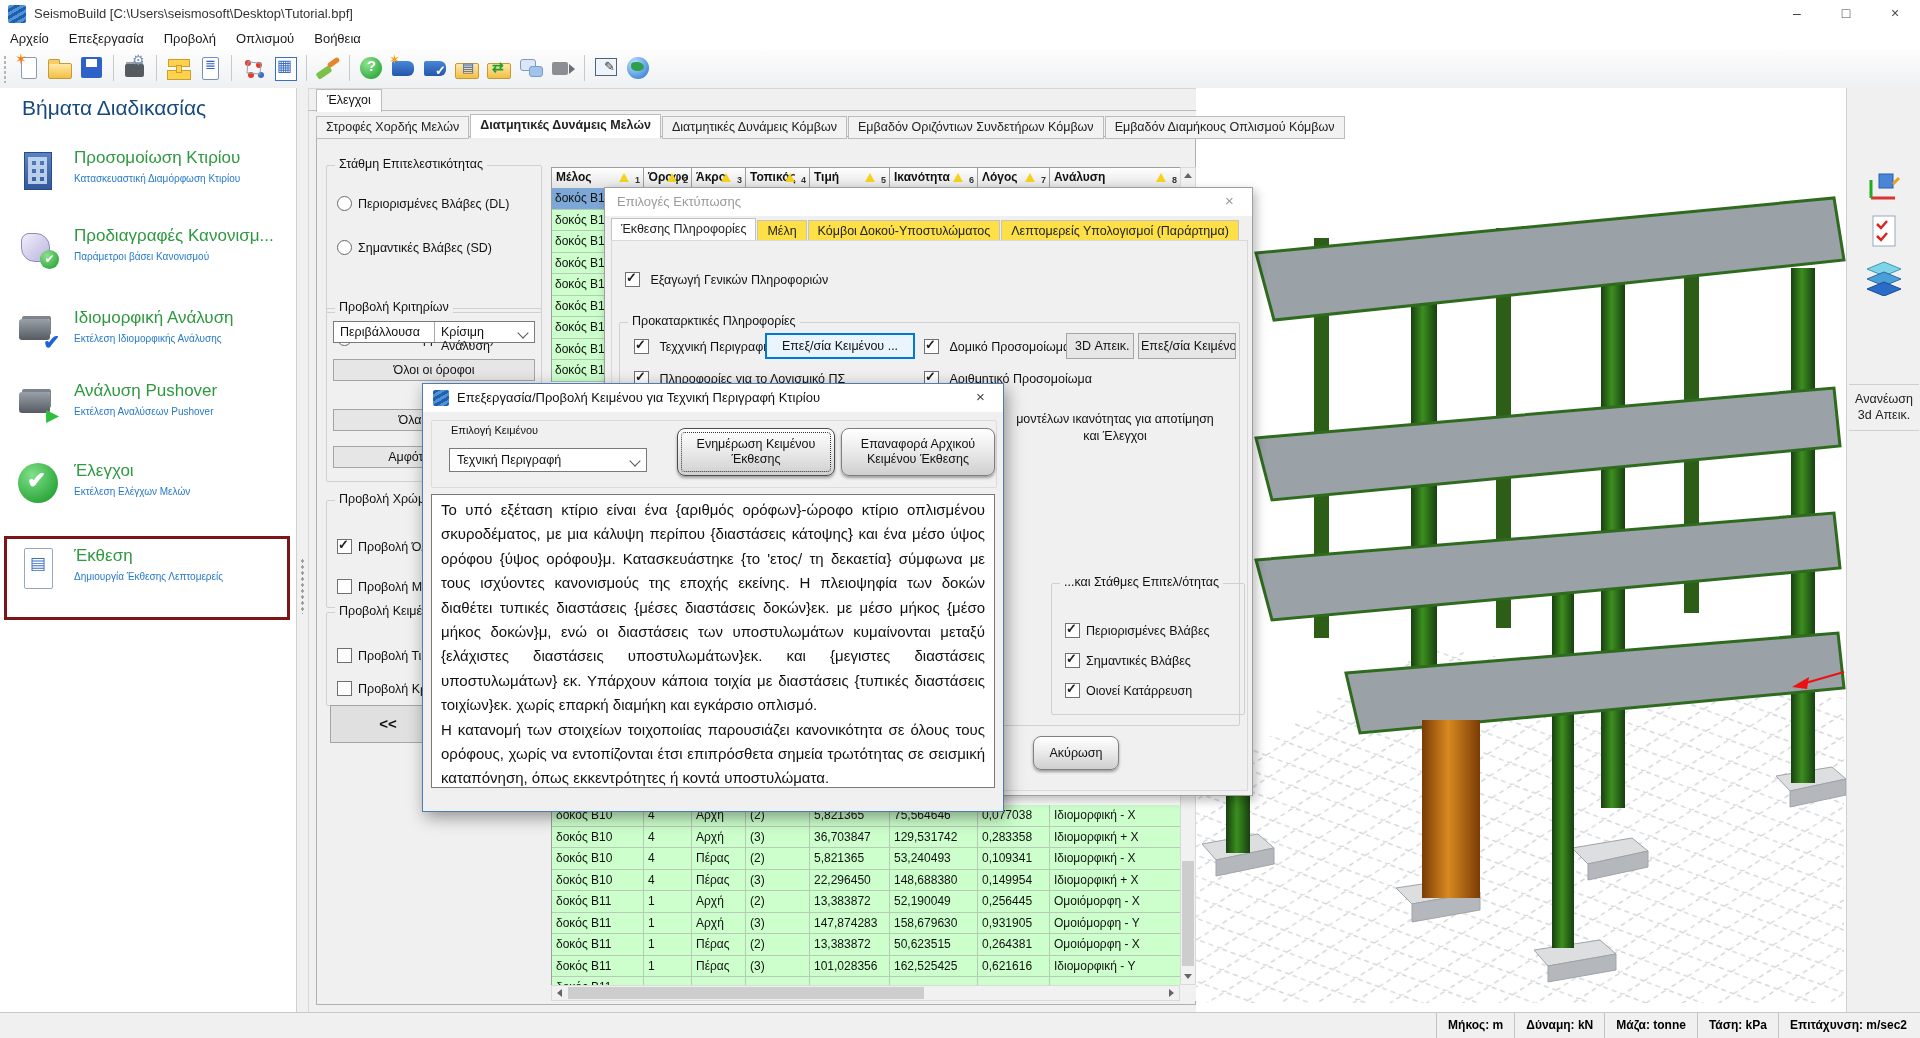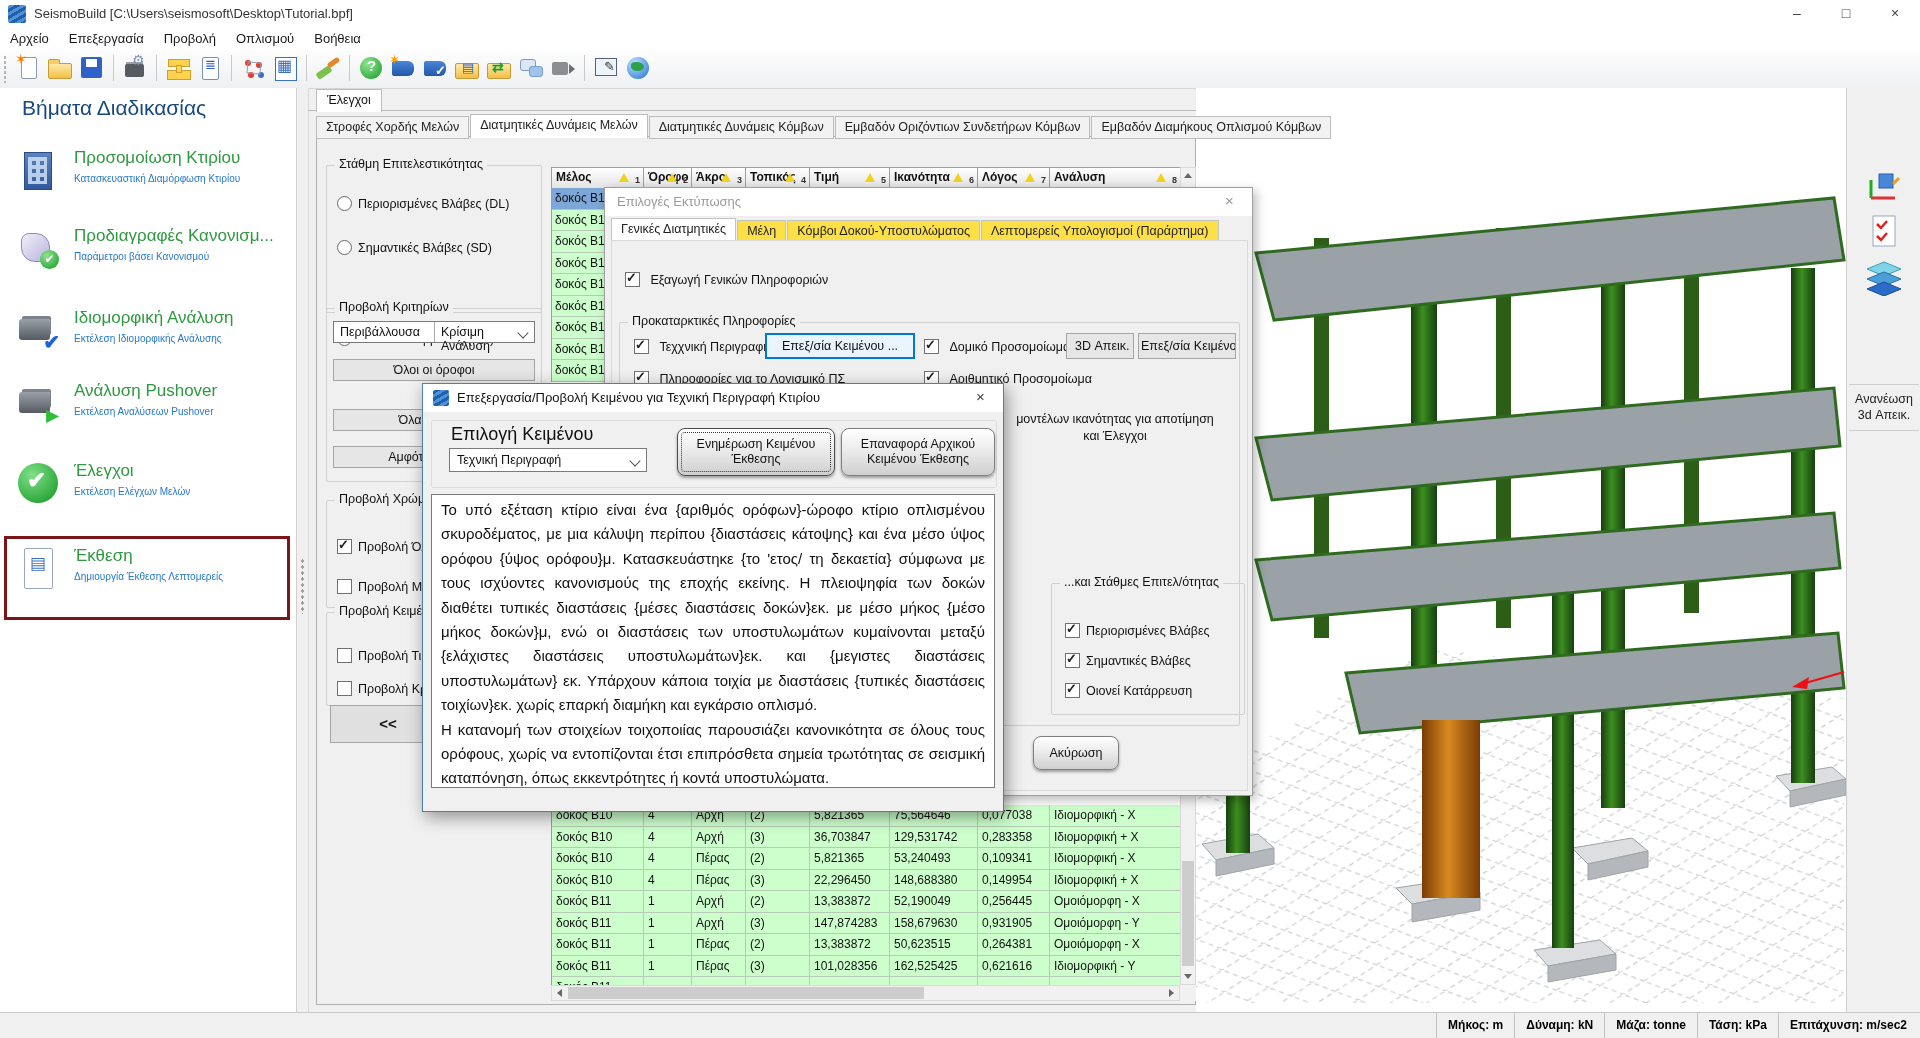--- a/index.html
+++ b/index.html
@@ -85,21 +85,21 @@
   #splitter{left:297px;top:88px;width:11px;height:924px;background:#f0f0f0;border-right:1px solid #d9d9d9}
   #splitter::before{content:"";position:absolute;left:4px;top:470px;width:3px;height:56px;
     background-image:radial-gradient(#9a9a9a 1px,transparent 1.2px);background-size:3px 6px}
   
   .tabline{background:#bcbcbc;height:1px}
   #tab1{left:316px;top:89px;height:22px;padding:0 10px;line-height:21px;font-size:12.5px;background:#fff;
         border:1px solid #bcbcbc;border-bottom:none;z-index:2}
   #subtabs{left:316px;top:114px;height:23px;white-space:nowrap;z-index:2}
   .subtab{display:inline-block;padding:0 9px;height:21px;line-height:21px;font-size:12.5px;background:#f2f2f2;
           border:1px solid #bcbcbc;margin-right:1px;vertical-align:bottom;color:#222}
-  .subtab.active{background:#fff;height:23px;border-bottom:1px solid #f0f0f0;position:relative;top:0px;font-weight:400}
+  .subtab.active{background:#fff;height:23px;border-bottom:1px solid #f0f0f0;position:relative;top:0px;font-weight:700}
   #contentbox{left:316px;top:136px;width:880px;height:869px;background:#f0f0f0;border:1px solid #b0b0b0;box-sizing:border-box}
   
   .grp{position:absolute;border:1px solid #d0d0d0;border-radius:2px}
   .glabel{position:absolute;top:-9px;left:8px;background:#f0f0f0;padding:0 4px;font-size:12.5px;white-space:nowrap}
   .optrow,.chkrow{position:absolute;left:10px;height:16px;white-space:nowrap}
   .lbl{font-size:12.5px;margin-left:6px;vertical-align:middle;white-space:nowrap}
   .rd{display:inline-block;width:13px;height:13px;border:1px solid #6a6a6a;border-radius:50%;background:#fff;vertical-align:middle;position:relative}
   .rd.on::after{content:"";position:absolute;left:3px;top:3px;width:5px;height:5px;border-radius:50%;background:#222}
   .cb{display:inline-block;width:13px;height:13px;border:1px solid #707070;background:#fff;vertical-align:middle;position:relative}
   .cb.on::after{content:"✓";position:absolute;left:0;top:-3px;font-size:13px;font-weight:bold;color:#222}
@@ -393,21 +393,21 @@
       <span class="stitem">Τάση: kPa</span>
       <span class="stitem">Επιτάχυνση: m/sec2</span>
     </div>
   </div>
 
 <div id="printdlg" class="dlg">
   <div class="dtitlebar">
     <span class="dtitle inactive">Επιλογές Εκτύπωσης</span>
     <span class="dclose inactive">×</span>
   </div>
-  <div id="ptabs"><span class="ptab active">Γενικές Διατμητικές</span><span class="ptab">Μέλη</span><span class="ptab">Κόμβοι Δοκού-Υποστυλώματος</span><span class="ptab">Λεπτομερείς Υπολογισμοί (Παράρτημα)</span></div>
+  <div id="ptabs"><span class="ptab active">Έκθεσης Πληροφορίες</span><span class="ptab">Μέλη</span><span class="ptab">Κόμβοι Δοκού-Υποστυλώματος</span><span class="ptab">Λεπτομερείς Υπολογισμοί (Παράρτημα)</span></div>
   <div id="ppanel"></div>
   <div class="chkrow" style="left:20px;top:82px">
     <span class="cb on"></span>
     <span class="lbl">Εξαγωγή Γενικών Πληροφοριών</span>
   </div>
   <div class="grp" style="left:14px;top:134px;width:619px;height:402px">
     <span class="glabel">Προκαταρκτικές Πληροφορίες</span>
     <div class="chkrow" style="left:14px;top:14px">
       <span class="cb on"></span>
       <span class="lbl">Τεχχνική Περιγραφή Κτιρίου</span>
@@ -440,21 +440,21 @@
     <div class="chkrow" style="left: 460px; top: 493px; position: absolute; z-index: 41;"><span class="cb on"></span><span class="lbl">Οιονεί Κατάρρευση</span></div>
   </div>
 
 <div id="editdlg" class="dlg">
   <div class="dtitlebar">
     <span class="dicon"></span>
     <span class="dtitle" style="left:34px">Επεξεργασία/Προβολή Κειμένου για Τεχνική Περιγραφή Κτιρίου</span>
     <span class="dclose">×</span>
   </div>
   <div class="grp" style="left:8px;top:36px;width:564px;height:66px;border-color:#dcdcdc"></div>
-  <span class="abs" style="left:28px;top:40px;font-size:18px">Επιλογή Κειμένου</span>
+  <span class="abs" style="left:28px;top:40px;font-size:11px">Επιλογή Κειμένου</span>
   <div class="combo" style="left:26px;top:64px;width:198px;height:24px">
     <span style="position:absolute;left:7px;top:4px;font-size:12.5px">Τεχνική Περιγραφή</span>
     <span class="chev" style="top:8px"></span>
   </div>
   <div class="btn3d focus" style="left:254px;top:44px;width:158px;height:48px">Ενημέρωση Κειμένου Έκθεσης</div>
   <div class="btn3d" style="left:418px;top:44px;width:154px;height:48px">Επαναφορά Αρχικού Κειμένου Έκθεσης</div>
   <div id="dtext">
       <div class="para">Το υπό εξέταση κτίριο είναι ένα {αριθμός ορόφων}-ώροφο κτίριο οπλισμένου σκυροδέματος, με μια κάλυψη περίπου {διαστάσεις κάτοψης} και ένα μέσο ύψος ορόφου {ύψος ορόφου}μ. Κατασκευάστηκε {το 'ετος/ τη δεκαετία} σύμφωνα με τους ισχύοντες κανονισμούς της εποχής εκείνης. Η πλειοψηφία των δοκών διαθέτει τυπικές διαστάσεις {μέσες διαστάσεις δοκών}εκ. με μέσο μήκος {μέσο μήκος δοκών}μ, ενώ οι διαστάσεις των υποστυλωμάτων κυμαίνονται μεταξύ {ελάχιστες διαστάσεις υποστυλωμάτων}εκ. και {μεγιστες διαστάσεις υποστυλωμάτων} εκ. Υπάρχουν κάποια τοιχία με διαστάσεις {τυπικές διαστάσεις τοιχίων}εκ. χωρίς επαρκή διαμήκη και εγκάρσιο οπλισμό.</div>
       <div class="para">Η κατανομή των στοιχείων τοιχοποιίας παρουσιάζει κανονικότητα σε όλους τους ορόφους, χωρίς να εντοπίζονται έτσι επιπρόσθετα σημεία τρωτότητας σε σεισμική καταπόνηση, όπως εκκεντρότητες ή κοντά υποστυλώματα.</div>
     </div>

